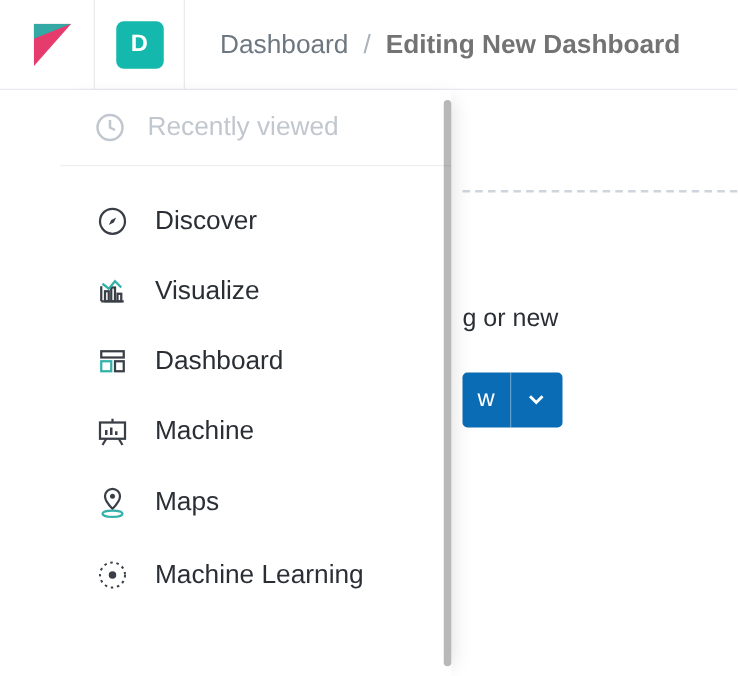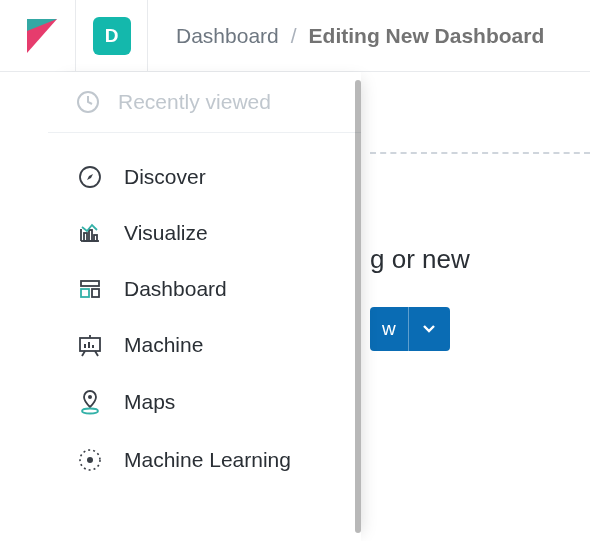--- a/index.html
+++ b/index.html
@@ -127,21 +127,21 @@
     padding-left: 10px;
   }
   .actions span { cursor: pointer; }
   .placeholder-block {
     margin-top: 60px;
     border-top: 2px dashed #cfd5dc;
     padding: 0;
   }
   .placeholder-text {
     margin-top: 86px;
-    font-size: 26px;
+    font-size: 20px;
     color: #2a2f35;
     line-height: 1.5;
     padding-left: 0;
   }
   .create-btn {
     margin-top: 28px;
     display: inline-flex;
     align-items: center;
     background: #0a6cb4;
     color: #fff;

